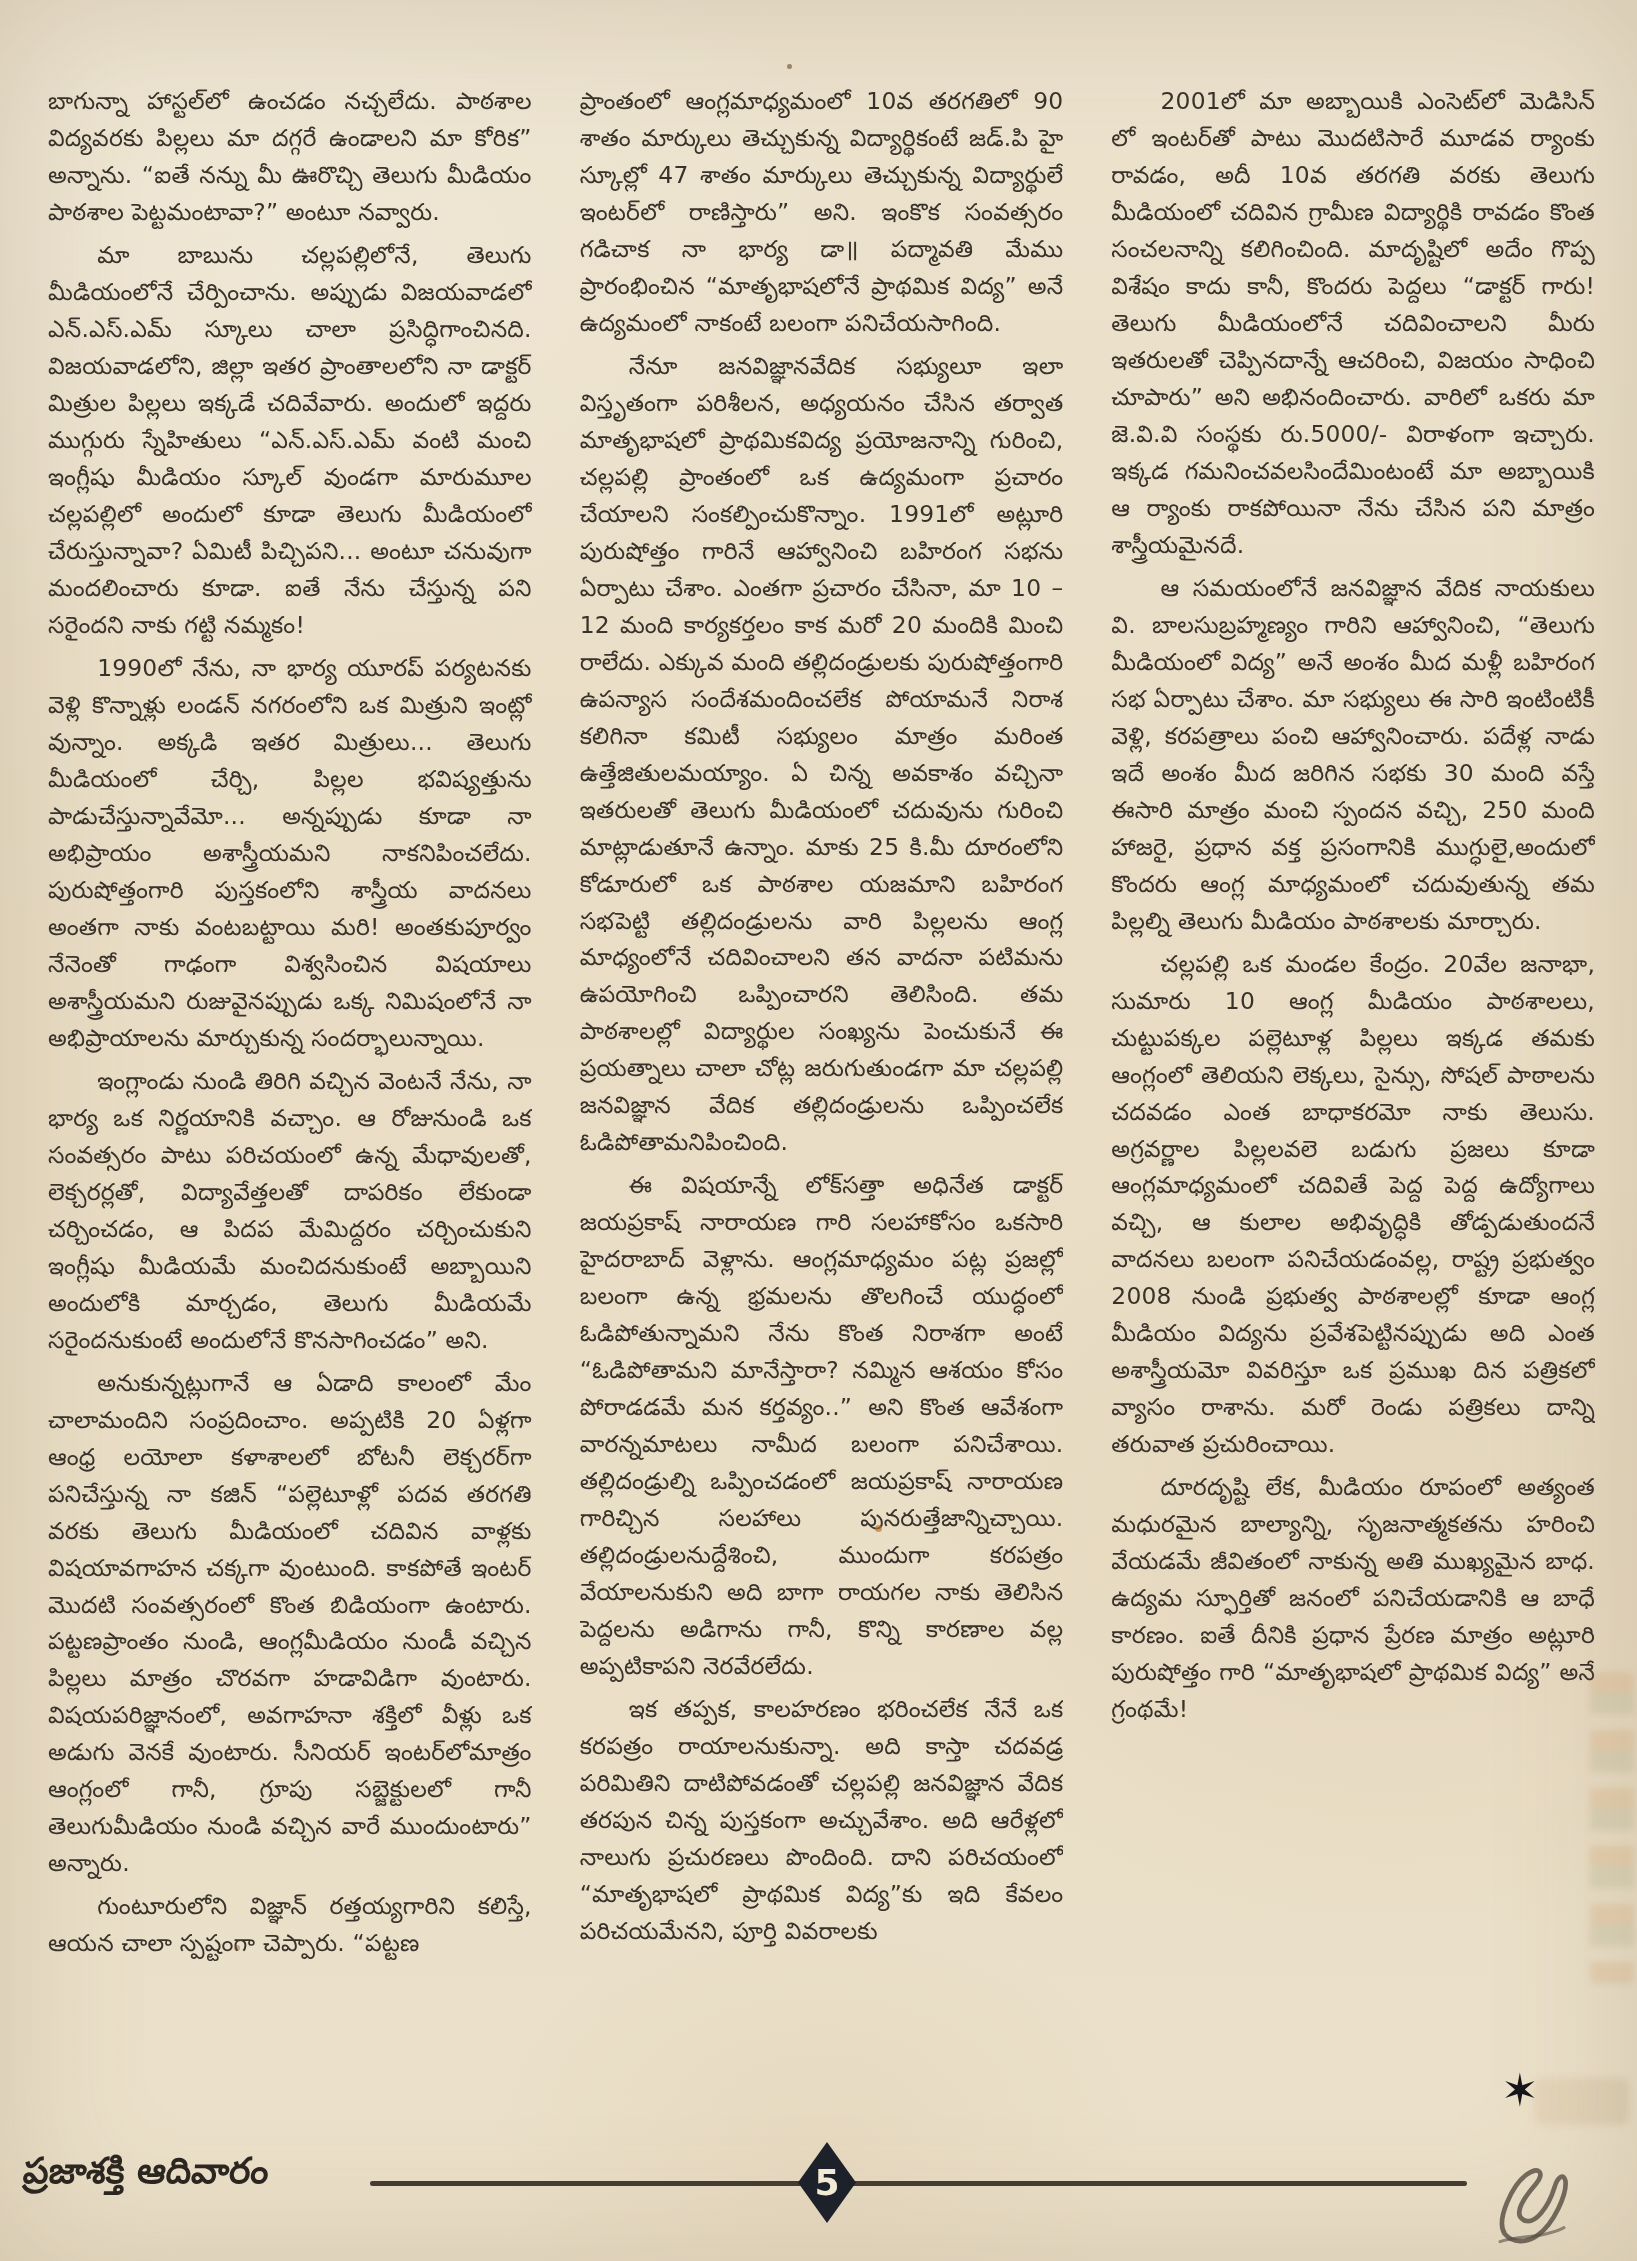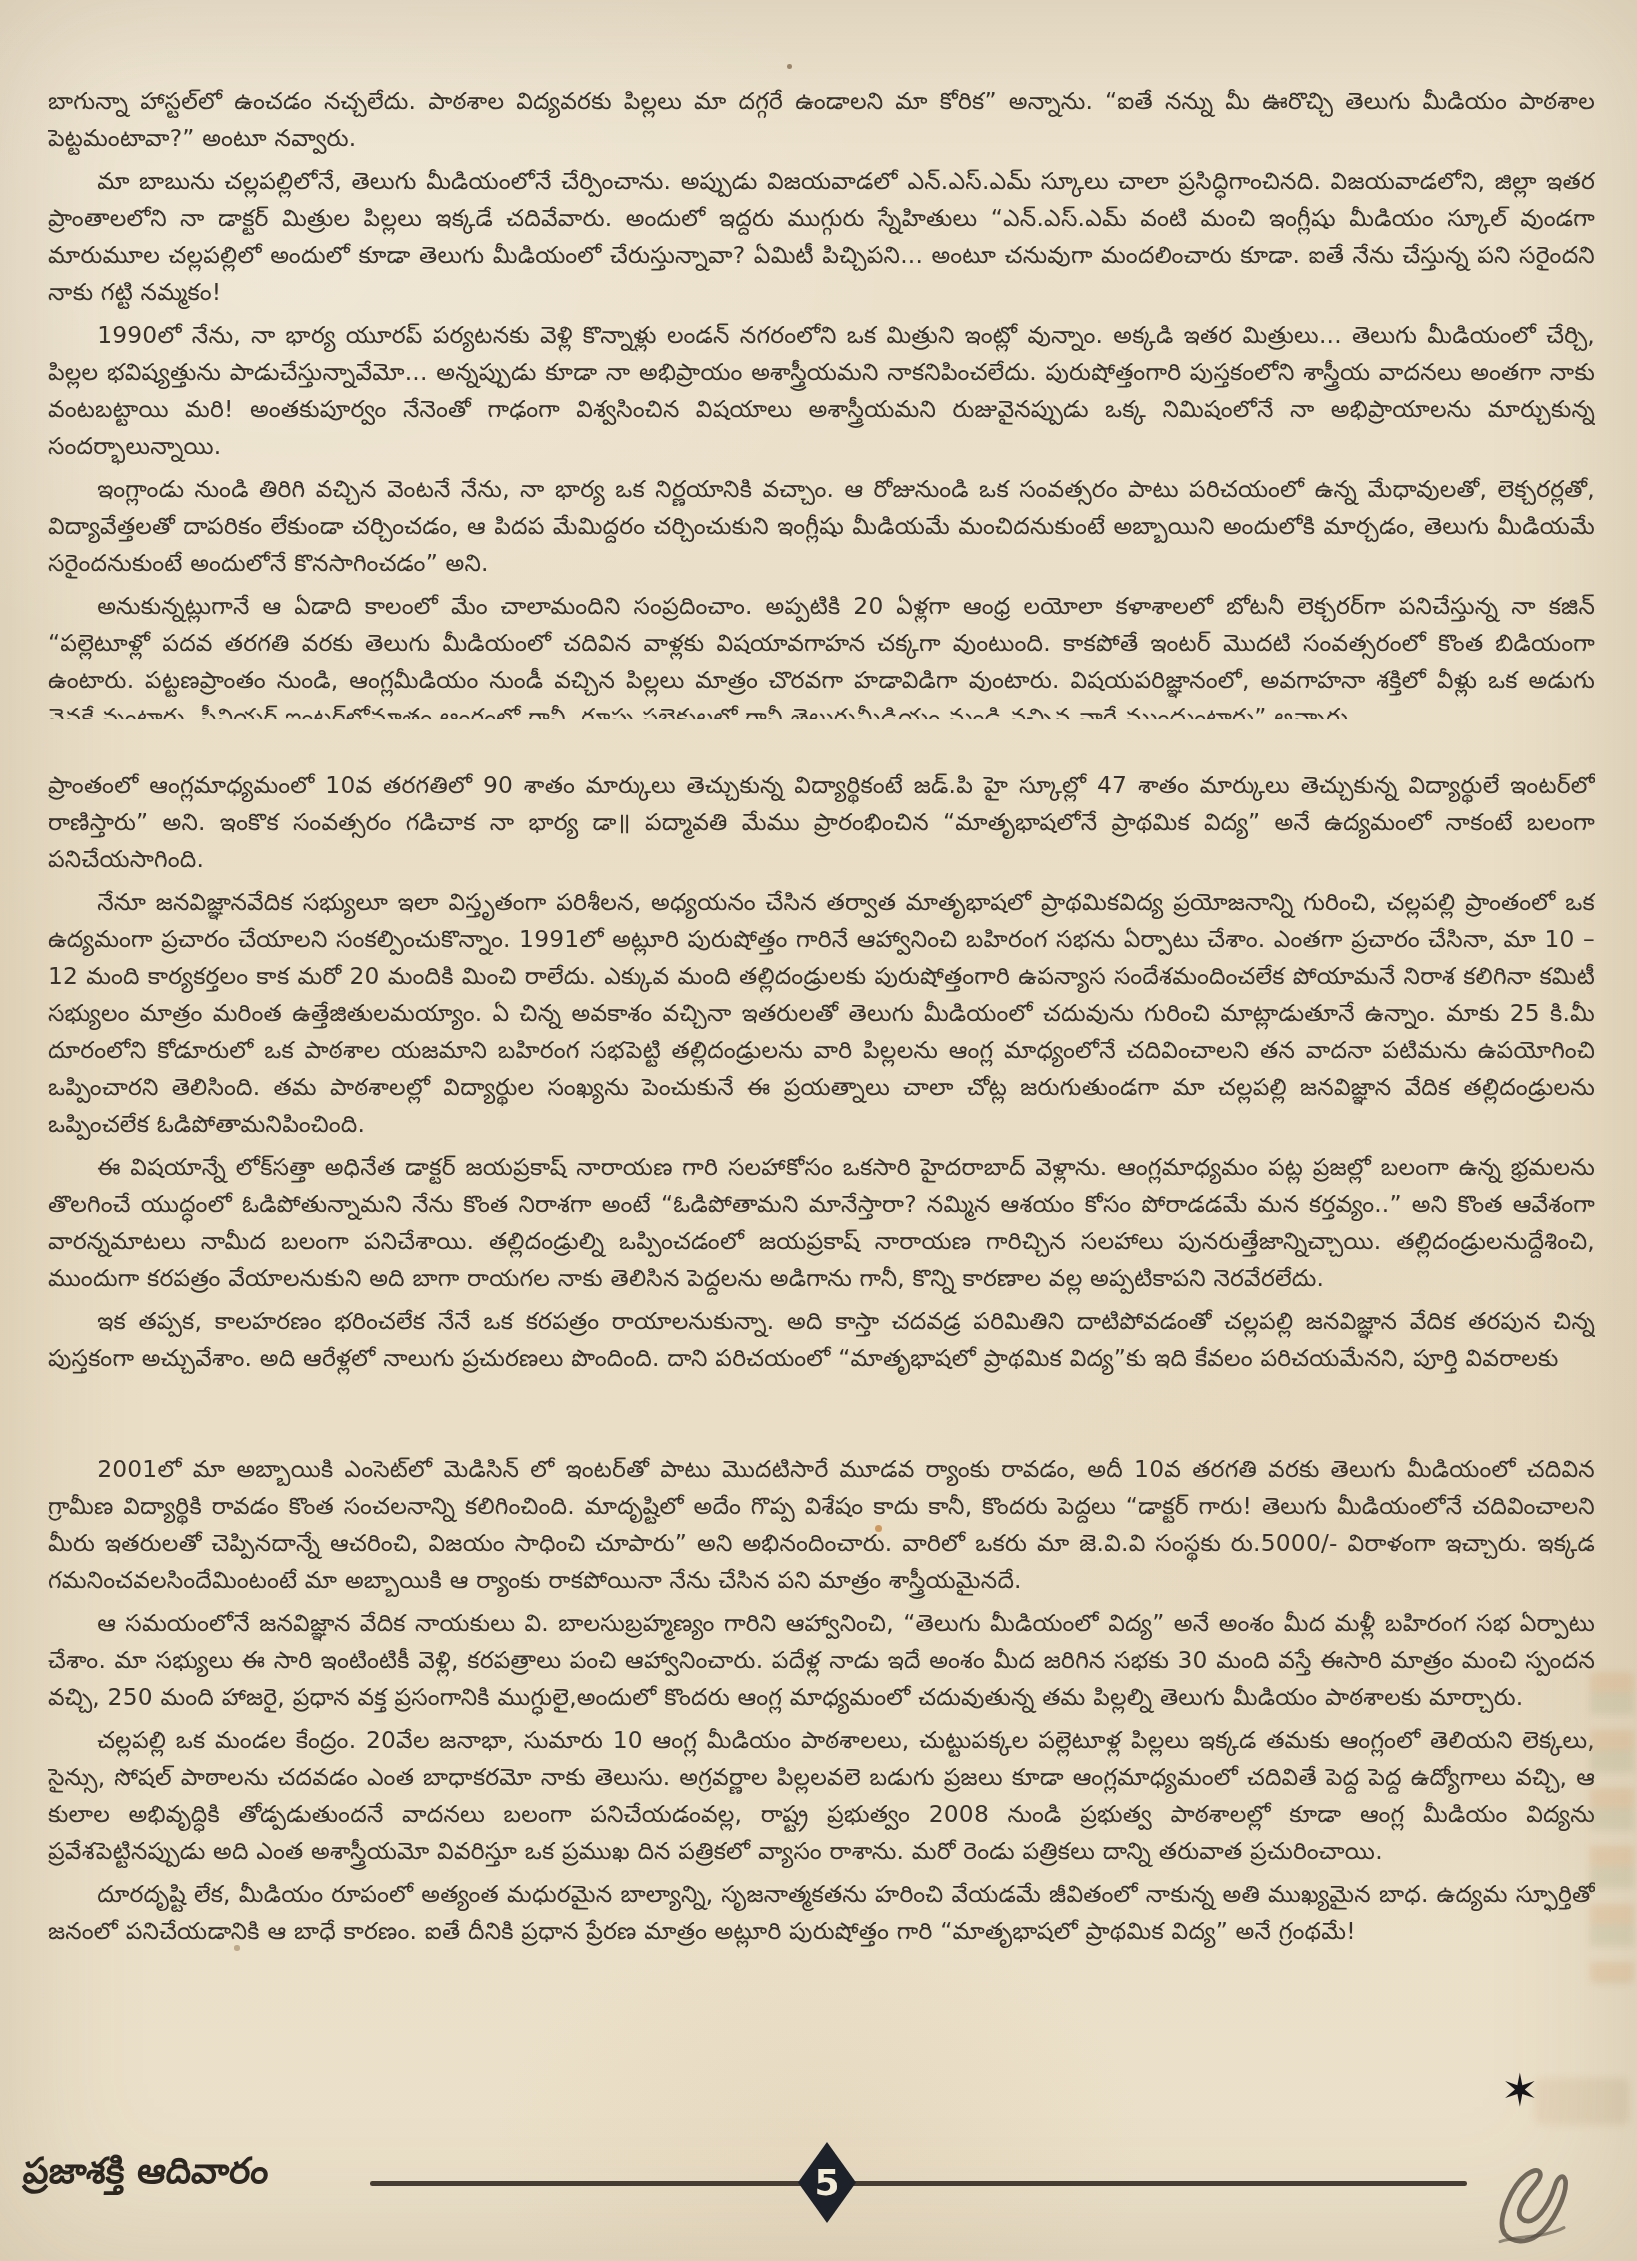--- a/index.html
+++ b/index.html
@@ -19,21 +19,20 @@
     overflow: hidden;
   }
   .columns {
     position: absolute;
     left: 48px;
     top: 83px;
     width: 1547px;
     height: 2004px;
     display: flex;
     gap: 48px;
-    flex-direction: column;
   }
   .column {
     flex: 1 1 0;
     font-size: 23.4px;
     line-height: 1.58;
     text-align: justify;
     overflow: hidden;
     letter-spacing: 0.2px;
   }
   .para { margin: 0 0 6.2px 0; text-indent: 2.1em; }
@@ -128,20 +127,21 @@
 <div class="page">
 
   <div class="columns">
 
     <div class="column">
       <p class="para cont">బాగున్నా హాస్టల్‌లో ఉంచడం నచ్చలేదు. పాఠశాల విద్యవరకు పిల్లలు మా దగ్గరే ఉండాలని మా కోరిక” అన్నాను. “ఐతే నన్ను మీ ఊరొచ్చి తెలుగు మీడియం పాఠశాల పెట్టమంటావా?” అంటూ నవ్వారు.</p>
       <p class="para">మా బాబును చల్లపల్లిలోనే, తెలుగు మీడియంలోనే చేర్పించాను. అప్పుడు విజయవాడలో ఎన్.ఎస్.ఎమ్ స్కూలు చాలా ప్రసిద్ధిగాంచినది. విజయవాడలోని, జిల్లా ఇతర ప్రాంతాలలోని నా డాక్టర్ మిత్రుల పిల్లలు ఇక్కడే చదివేవారు. అందులో ఇద్దరు ముగ్గురు స్నేహితులు “ఎన్.ఎస్.ఎమ్ వంటి మంచి ఇంగ్లీషు మీడియం స్కూల్ వుండగా మారుమూల చల్లపల్లిలో అందులో కూడా తెలుగు మీడియంలో చేరుస్తున్నావా? ఏమిటీ పిచ్చిపని... అంటూ చనువుగా మందలించారు కూడా. ఐతే నేను చేస్తున్న పని సరైందని నాకు గట్టి నమ్మకం!</p>
       <p class="para">1990లో నేను, నా భార్య యూరప్ పర్యటనకు వెళ్లి కొన్నాళ్లు లండన్ నగరంలోని ఒక మిత్రుని ఇంట్లో వున్నాం. అక్కడి ఇతర మిత్రులు... తెలుగు మీడియంలో చేర్చి, పిల్లల భవిష్యత్తును పాడుచేస్తున్నావేమో... అన్నప్పుడు కూడా నా అభిప్రాయం అశాస్త్రీయమని నాకనిపించలేదు. పురుషోత్తంగారి పుస్తకంలోని శాస్త్రీయ వాదనలు అంతగా నాకు వంటబట్టాయి మరి! అంతకుపూర్వం నేనెంతో గాఢంగా విశ్వసించిన విషయాలు అశాస్త్రీయమని రుజువైనప్పుడు ఒక్క నిమిషంలోనే నా అభిప్రాయాలను మార్చుకున్న సందర్భాలున్నాయి.</p>
       <p class="para">ఇంగ్లాండు నుండి తిరిగి వచ్చిన వెంటనే నేను, నా భార్య ఒక నిర్ణయానికి వచ్చాం. ఆ రోజునుండి ఒక సంవత్సరం పాటు పరిచయంలో ఉన్న మేధావులతో, లెక్చరర్లతో, విద్యావేత్తలతో దాపరికం లేకుండా చర్చించడం, ఆ పిదప మేమిద్దరం చర్చించుకుని ఇంగ్లీషు మీడియమే మంచిదనుకుంటే అబ్బాయిని అందులోకి మార్చడం, తెలుగు మీడియమే సరైందనుకుంటే అందులోనే కొనసాగించడం” అని.</p>
       <p class="para">అనుకున్నట్లుగానే ఆ ఏడాది కాలంలో మేం చాలామందిని సంప్రదించాం. అప్పటికి 20 ఏళ్లగా ఆంధ్ర లయోలా కళాశాలలో బోటనీ లెక్చరర్‌గా పనిచేస్తున్న నా కజిన్ “పల్లెటూళ్లో పదవ తరగతి వరకు తెలుగు మీడియంలో చదివిన వాళ్లకు విషయావగాహన చక్కగా వుంటుంది. కాకపోతే ఇంటర్ మొదటి సంవత్సరంలో కొంత బిడియంగా ఉంటారు. పట్టణప్రాంతం నుండి, ఆంగ్లమీడియం నుండీ వచ్చిన పిల్లలు మాత్రం చొరవగా హడావిడిగా వుంటారు. విషయపరిజ్ఞానంలో, అవగాహనా శక్తిలో వీళ్లు ఒక అడుగు వెనకే వుంటారు. సీనియర్ ఇంటర్‌లోమాత్రం ఆంగ్లంలో గానీ, గ్రూపు సబ్జెక్టులలో గానీ తెలుగుమీడియం నుండి వచ్చిన వారే ముందుంటారు” అన్నారు.</p>
+      <p class="para">గుంటూరులోని విజ్ఞాన్ రత్తయ్యగారిని కలిస్తే, ఆయన చాలా స్పష్టంగా చెప్పారు. “పట్టణ</p>
     </div>
 
     <div class="column">
       <p class="para cont">ప్రాంతంలో ఆంగ్లమాధ్యమంలో 10వ తరగతిలో 90 శాతం మార్కులు తెచ్చుకున్న విద్యార్థికంటే జడ్.పి హై స్కూల్లో 47 శాతం మార్కులు తెచ్చుకున్న విద్యార్థులే ఇంటర్‌లో రాణిస్తారు” అని. ఇంకొక సంవత్సరం గడిచాక నా భార్య డా॥ పద్మావతి మేము ప్రారంభించిన “మాతృభాషలోనే ప్రాథమిక విద్య” అనే ఉద్యమంలో నాకంటే బలంగా పనిచేయసాగింది.</p>
       <p class="para">నేనూ జనవిజ్ఞానవేదిక సభ్యులూ ఇలా విస్తృతంగా పరిశీలన, అధ్యయనం చేసిన తర్వాత మాతృభాషలో ప్రాథమికవిద్య ప్రయోజనాన్ని గురించి, చల్లపల్లి ప్రాంతంలో ఒక ఉద్యమంగా ప్రచారం చేయాలని సంకల్పించుకొన్నాం. 1991లో అట్లూరి పురుషోత్తం గారినే ఆహ్వానించి బహిరంగ సభను ఏర్పాటు చేశాం. ఎంతగా ప్రచారం చేసినా, మా 10 –12 మంది కార్యకర్తలం కాక మరో 20 మందికి మించి రాలేదు. ఎక్కువ మంది తల్లిదండ్రులకు పురుషోత్తంగారి ఉపన్యాస సందేశమందించలేక పోయామనే నిరాశ కలిగినా కమిటీ సభ్యులం మాత్రం మరింత ఉత్తేజితులమయ్యాం. ఏ చిన్న అవకాశం వచ్చినా ఇతరులతో తెలుగు మీడియంలో చదువును గురించి మాట్లాడుతూనే ఉన్నాం. మాకు 25 కి.మీ దూరంలోని కోడూరులో ఒక పాఠశాల యజమాని బహిరంగ సభపెట్టి తల్లిదండ్రులను వారి పిల్లలను ఆంగ్ల మాధ్యంలోనే చదివించాలని తన వాదనా పటిమను ఉపయోగించి ఒప్పించారని తెలిసింది. తమ పాఠశాలల్లో విద్యార్థుల సంఖ్యను పెంచుకునే ఈ ప్రయత్నాలు చాలా చోట్ల జరుగుతుండగా మా చల్లపల్లి జనవిజ్ఞాన వేదిక తల్లిదండ్రులను ఒప్పించలేక ఓడిపోతామనిపించింది.</p>
       <p class="para">ఈ విషయాన్నే లోక్‌సత్తా అధినేత డాక్టర్ జయప్రకాష్ నారాయణ గారి సలహాకోసం ఒకసారి హైదరాబాద్ వెళ్లాను. ఆంగ్లమాధ్యమం పట్ల ప్రజల్లో బలంగా ఉన్న భ్రమలను తొలగించే యుద్ధంలో ఓడిపోతున్నామని నేను కొంత నిరాశగా అంటే “ఓడిపోతామని మానేస్తారా? నమ్మిన ఆశయం కోసం పోరాడడమే మన కర్తవ్యం..” అని కొంత ఆవేశంగా వారన్నమాటలు నామీద బలంగా పనిచేశాయి. తల్లిదండ్రుల్ని ఒప్పించడంలో జయప్రకాష్ నారాయణ గారిచ్చిన సలహాలు పునరుత్తేజాన్నిచ్చాయి. తల్లిదండ్రులనుద్దేశించి, ముందుగా కరపత్రం వేయాలనుకుని అది బాగా రాయగల నాకు తెలిసిన పెద్దలను అడిగాను గానీ, కొన్ని కారణాల వల్ల అప్పటికాపని నెరవేరలేదు.</p>
       <p class="para">ఇక తప్పక, కాలహరణం భరించలేక నేనే ఒక కరపత్రం రాయాలనుకున్నా. అది కాస్తా చదవడ్ర పరిమితిని దాటిపోవడంతో చల్లపల్లి జనవిజ్ఞాన వేదిక తరపున చిన్న పుస్తకంగా అచ్చువేశాం. అది ఆరేళ్లలో నాలుగు ప్రచురణలు పొందింది. దాని పరిచయంలో “మాతృభాషలో ప్రాథమిక విద్య”కు ఇది కేవలం పరిచయమేనని, పూర్తి వివరాలకు</p>
     </div>
 
     <div class="column">

